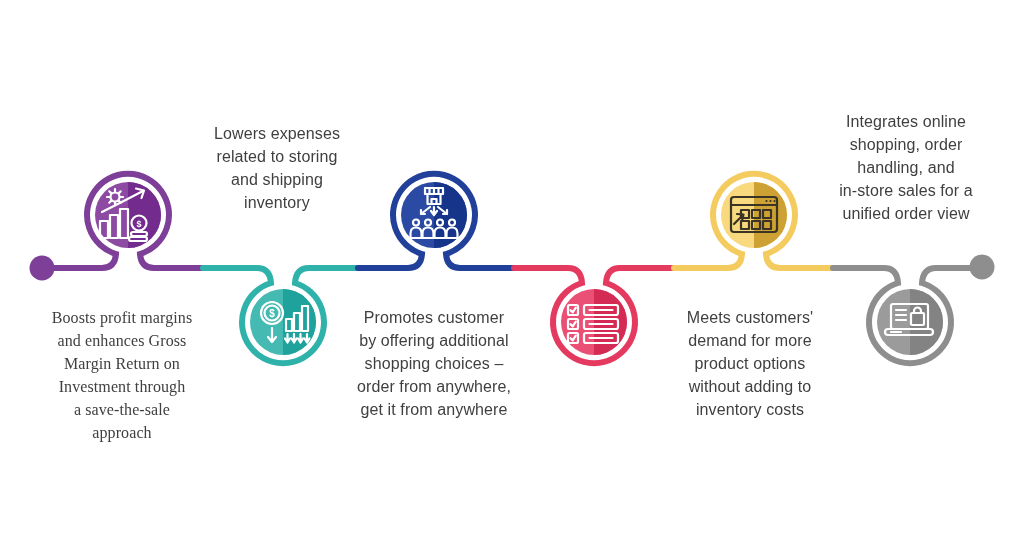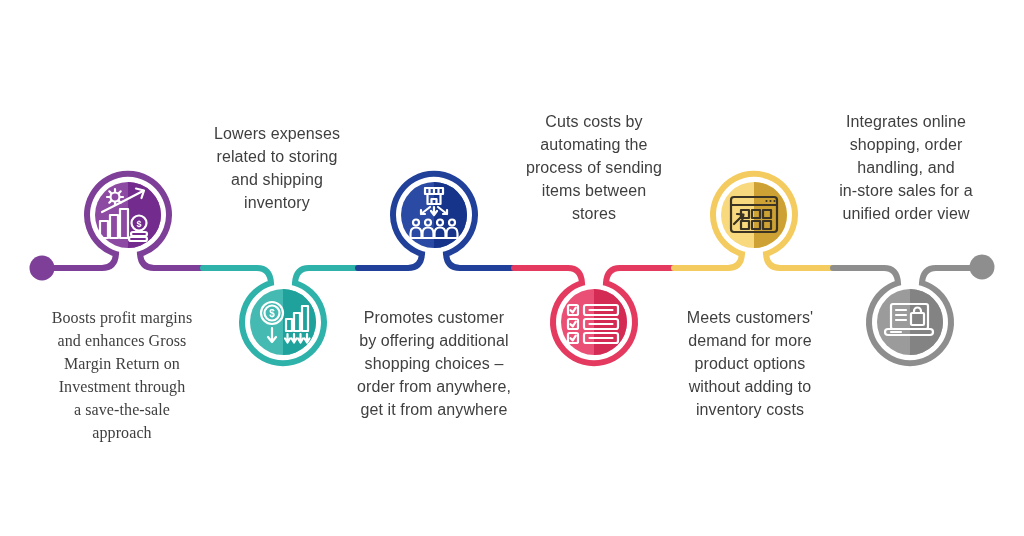--- a/index.html
+++ b/index.html
@@ -171,25 +171,20 @@
 approach</div>
   <div class="caption cap-2">Lowers expenses
 related to storing
 and shipping
 inventory</div>
   <div class="caption cap-3">Promotes customer
 by offering additional
 shopping choices –
 order from anywhere,
 get it from anywhere</div>
-  <div class="caption cap-4">Cuts costs by
-automating the
-process of sending
-items between
-stores</div>
   <div class="caption cap-5">Meets customers'
 demand for more
 product options
 without adding to
 inventory costs</div>
   <div class="caption cap-6">Integrates online
 shopping, order
 handling, and
 in-store sales for a
 unified order view</div>

